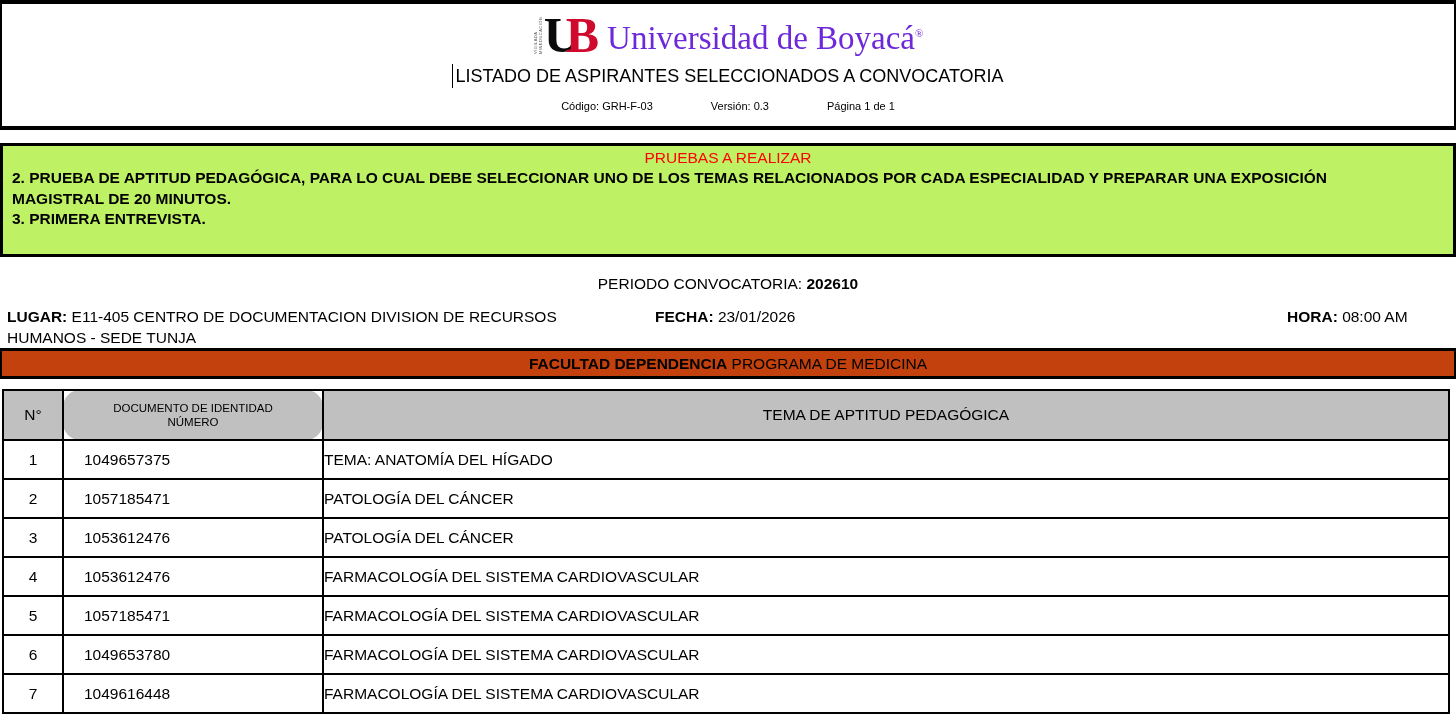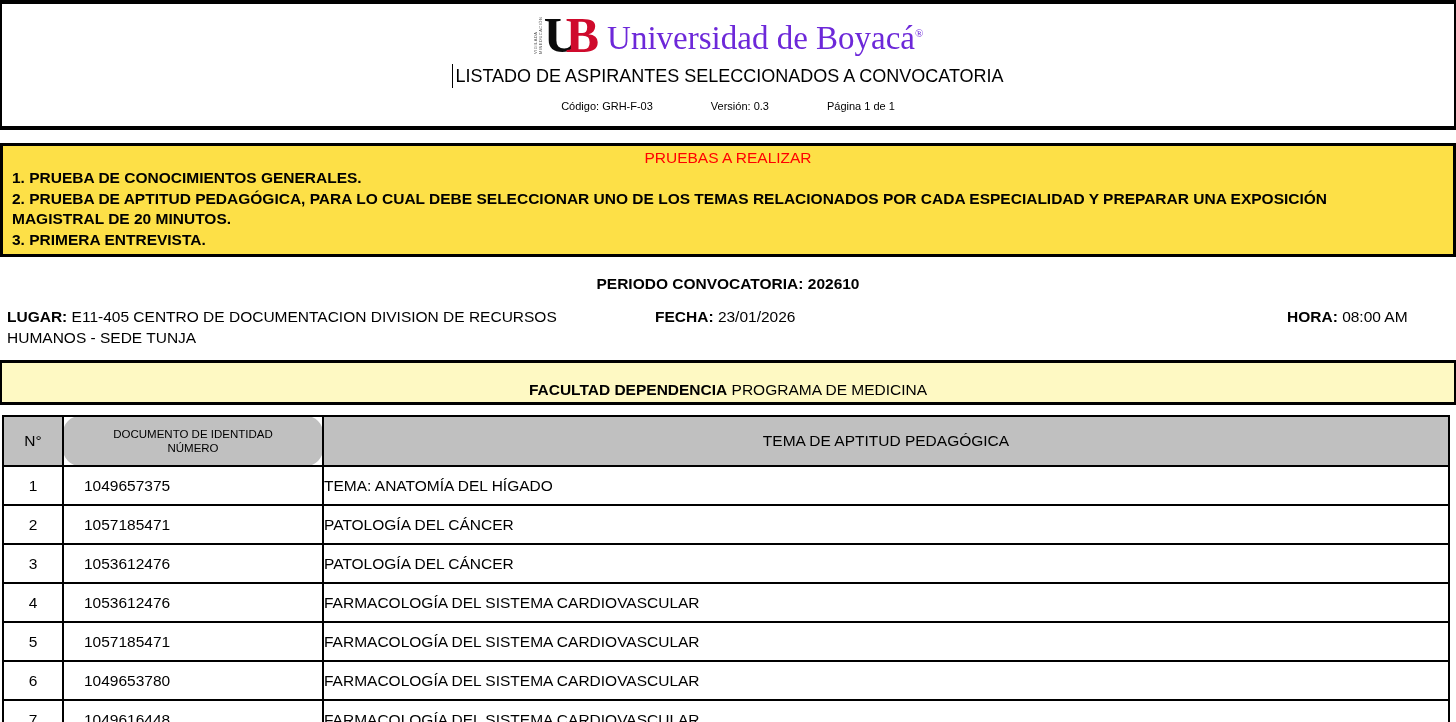--- a/index.html
+++ b/index.html
@@ -90,21 +90,21 @@
     display: flex;
     justify-content: center;
     gap: 58px;
     margin-top: 12px;
     font-size: 11px;
   }
 
   
   .pruebas-box {
     margin-top: 13px;
-    background: #fde047;
+    background: #bef264;
     border: 3px solid #000;
     height: 114px;
     padding: 2px 9px 4px 9px;
     overflow: hidden;
   }
   .pruebas-title {
     text-align: center;
     color: #ff0000;
     font-size: 15.5px;
     line-height: 20px;
@@ -115,47 +115,47 @@
     line-height: 20.5px;
   }
   .pruebas-line.nowrap { white-space: nowrap; }
 
   
   .periodo-row {
     margin-top: 18px;
     text-align: center;
     font-size: 15.5px;
   }
-  .periodo-row .lbl { font-weight: bold; }
+  .periodo-row .lbl { font-weight: normal; }
   .periodo-row .val { font-weight: bold; }
 
   
   .info-row {
     position: relative;
     margin-top: 13px;
     height: 42px;
     font-size: 15.5px;
     line-height: 21px;
   }
   .info-lugar { position: absolute; left: 7px; top: 0; width: 590px; }
   .info-fecha { position: absolute; left: 655px; top: 0; }
   .info-hora  { position: absolute; left: 1287px; top: 0; }
   .info-row b { font-weight: bold; }
 
   
   .facultad-bar {
-    margin-top: 12px;
-    background: #fef9c3;
+    margin-top: 0;
+    background: #c2410c;
     border-top: 3px solid #000;
     border-bottom: 3px solid #000;
     border-left: 2px solid #000;
     border-right: 2px solid #000;
     text-align: center;
     font-size: 15.5px;
-    padding: 18px 0 3px 0;
+    padding: 4px 0 3px 0;
   }
   .facultad-bar .lbl { font-weight: bold; }
 
   
   .list-table {
     margin-top: 10px;
     margin-left: 2px;
     width: 1448px;
     border-collapse: collapse;
     table-layout: fixed;
@@ -199,21 +199,20 @@
     </div>
     <div class="meta-row">
       <span>Código: GRH-F-03</span>
       <span>Versión: 0.3</span>
       <span>Página 1 de 1</span>
     </div>
   </div>
 
   <div class="pruebas-box">
     <div class="pruebas-title">PRUEBAS A REALIZAR</div>
-    <div class="pruebas-line">1. PRUEBA DE CONOCIMIENTOS GENERALES.</div>
     <div class="pruebas-line nowrap">2. PRUEBA DE APTITUD PEDAGÓGICA, PARA LO CUAL DEBE SELECCIONAR UNO DE LOS TEMAS RELACIONADOS POR CADA ESPECIALIDAD Y PREPARAR UNA EXPOSICIÓN</div>
     <div class="pruebas-line">MAGISTRAL DE 20 MINUTOS.</div>
     <div class="pruebas-line">3. PRIMERA ENTREVISTA.</div>
   </div>
 
   <div class="periodo-row">
     <span class="lbl">PERIODO CONVOCATORIA:</span>
     <span class="val">202610</span>
   </div>
 

